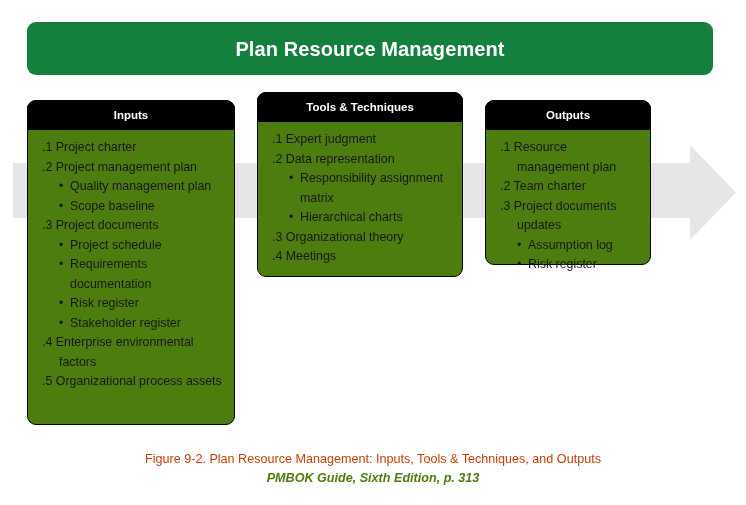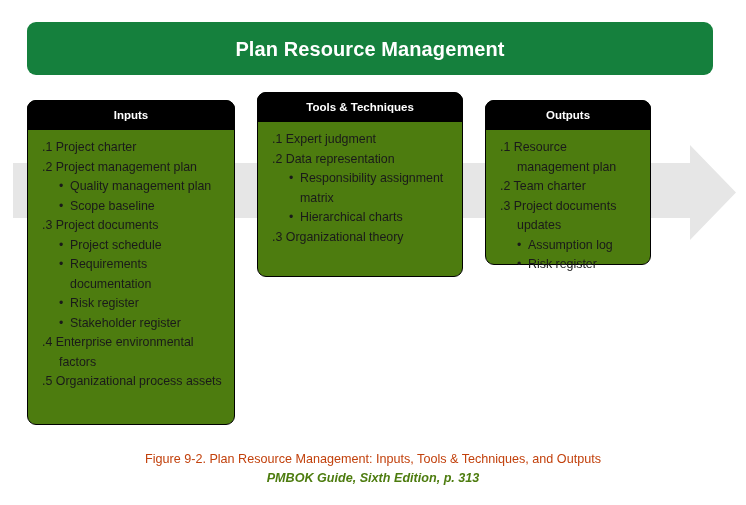--- a/index.html
+++ b/index.html
@@ -176,20 +176,21 @@
     <div class="col-header">
       <span>Tools &amp; Techniques</span>
     </div>
     <div class="col-body">
       <ul class="items">
         <li class="item lvl1"><span>.1 Expert judgment</span></li>
         <li class="item lvl1"><span>.2 Data representation</span></li>
         <li class="item lvl2"><span>Responsibility assignment matrix</span></li>
         <li class="item lvl2"><span>Hierarchical charts</span></li>
         <li class="item lvl1"><span>.3 Organizational theory</span></li>
+        <li class="item lvl1"><span>.4 Meetings</span></li>
       </ul>
     </div>
   </div>
 
   <div class="col col-outputs">
     <div class="col-header">
       <span>Outputs</span>
     </div>
     <div class="col-body">
       <ul class="items">

